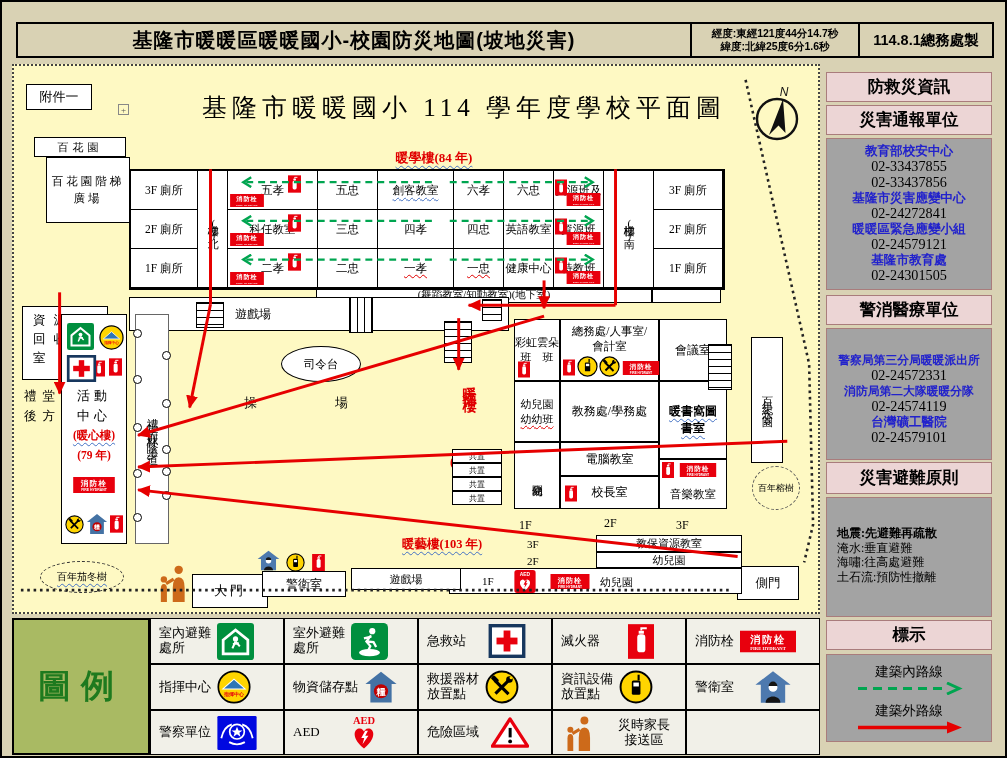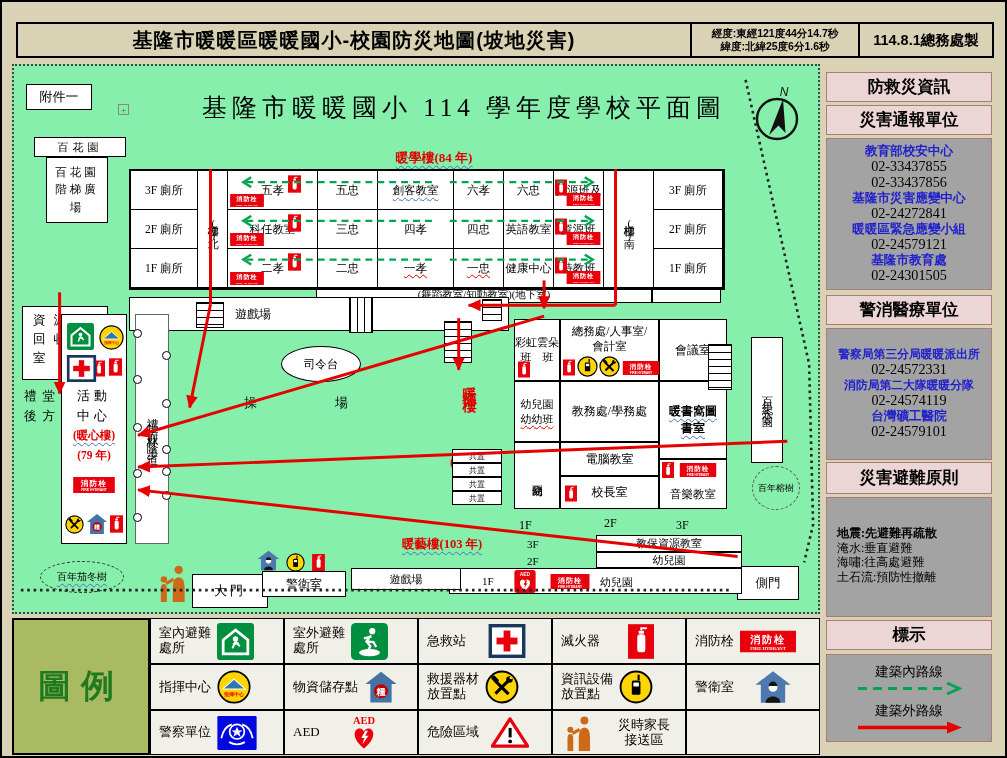--- a/index.html
+++ b/index.html
@@ -11,21 +11,21 @@
   .red{color:#e00000}
   .ctr{display:flex;align-items:center;justify-content:center;text-align:center}
   .wb{text-decoration:underline wavy #4472c4;text-underline-offset:3px;text-decoration-thickness:1px}
   .wr{text-decoration:underline wavy #e00000;text-underline-offset:2px;text-decoration-thickness:1px}
   
   #hdr{position:absolute;left:14px;top:20px;width:978px;height:36px;border:2px solid #000;display:flex;box-sizing:border-box}
   #hdr .hd1{width:672px;display:flex;align-items:center;justify-content:center;font-size:20px;font-weight:bold;letter-spacing:1px}
   #hdr .hd2{width:166px;border-left:2px solid #000;display:flex;flex-direction:column;align-items:center;justify-content:center;font-size:10.5px;font-weight:bold;line-height:13px}
   #hdr .hd3{flex:1;border-left:2px solid #000;display:flex;align-items:center;justify-content:center;font-size:14.5px;font-weight:bold}
   
-  #map{position:absolute;left:10px;top:62px;width:808px;height:550px;background:#86efac;border:2.5px dotted #444;box-sizing:border-box}
+  #map{position:absolute;left:10px;top:62px;width:808px;height:550px;background:#fef9c3;border:2.5px dotted #444;box-sizing:border-box}
   #rsvg{position:absolute;left:0;top:0;width:100%;height:100%;pointer-events:none;z-index:6}
   .ic{position:absolute;z-index:5}
   .ic svg,.icn svg{width:100%;height:100%;display:block}
   .icn{display:inline-block;flex:none}
   .vtxt{writing-mode:vertical-rl;text-orientation:upright}
   #tbl{position:absolute;left:115px;top:103px;display:grid;grid-template-columns:67px 30px 90px 60px 76px 50px 50px 50px 50px 69px;grid-auto-rows:39px;border:2px solid #000;font-family:"Liberation Serif",serif;font-size:11.5px;background:#fff;z-index:2}
   #tbl .c{border-right:1.2px solid #000;border-bottom:1.2px solid #000;display:flex;align-items:center;justify-content:center;position:relative;text-align:center;line-height:1.05}
   #tbl .rsN{grid-row:1/4;grid-column:2}
   #tbl .rsS{grid-row:1/4;grid-column:9}
   .stz{position:absolute;border:1px solid #000;background:repeating-linear-gradient(180deg,#000 0 1px,#fff 1px 7px);z-index:3}
@@ -65,21 +65,21 @@
     <div class="a sf ctr" style="left:150px;top:24px;width:600px;height:34px;font-size:25px;letter-spacing:5px">基隆市暖暖國小 114 學年度學校平面圖</div>
     <span class="ic" style="left:735px;top:18px;width:58px;height:60px">
         <svg viewBox="0 0 56 60">
           <text x="34" y="12" font-size="12" font-style="italic" fill="#111" text-anchor="middle">N</text>
           <circle cx="27" cy="35" r="20" fill="none" stroke="#111" stroke-width="2.4"></circle>
           <path d="M33,15 L19,51 L28.5,41.5 L35.5,49 Z" fill="#111"></path>
         </svg>
       </span>
 
     <div class="bx ctr sf" style="left:20px;top:71px;width:92px;height:20px;font-size:11px;letter-spacing:4px">百花園</div>
-    <div class="bx ctr sf" style="left:32px;top:91px;width:62px;height:66px;font-size:11.5px;letter-spacing:3px;line-height:1.5;padding:2px">百花園階梯廣場</div>
+    <div class="bx ctr sf" style="left:32px;top:91px;width:84px;height:66px;font-size:11.5px;letter-spacing:3px;line-height:1.5;padding:2px">百花園階梯廣場</div>
 
     <div class="a sf red wb ctr" style="left:350px;top:84px;width:140px;height:16px;font-size:13px;font-weight:bold">暖學樓(84 年)</div>
 
     <div id="tbl">
       <div class="c rsN vtxt" style="font-size:11px">樓梯(北)</div>
       <div class="c rsS vtxt" style="font-size:11px">樓梯(南)</div>
 
       <div class="c">3F 廁所</div>
       <div class="c">
           <span>五孝</span>
@@ -537,21 +537,21 @@
       <div class="cp">02-33437855</div>
       <div class="cp">02-33437856</div>
       <div class="cn">基隆市災害應變中心</div>
       <div class="cp">02-24272841</div>
       <div class="cn">暖暖區緊急應變小組</div>
       <div class="cp">02-24579121</div>
       <div class="cn">基隆市教育處</div>
       <div class="cp">02-24301505</div>
     </div>
     <div class="sbh" style="top:231px">警消醫療單位</div>
-    <div class="sbc" style="top:264px;height:132px;padding-top:18px">
+    <div class="sbc" style="top:264px;height:132px;padding-top:24px">
       <div class="cn" style="font-size:11.8px">警察局第三分局暖暖派出所</div>
       <div class="cp">02-24572331</div>
       <div class="cn" style="font-size:11.8px">消防局第二大隊暖暖分隊</div>
       <div class="cp">02-24574119</div>
       <div class="cn">台灣礦工醫院</div>
       <div class="cp">02-24579101</div>
     </div>
     <div class="sbh" style="top:398px;height:32px">災害避難原則</div>
     <div class="sbc" style="top:433px;height:120px">
       <div class="pr" style="padding-top:28px;font-weight:bold">地震:先避難再疏散</div>

